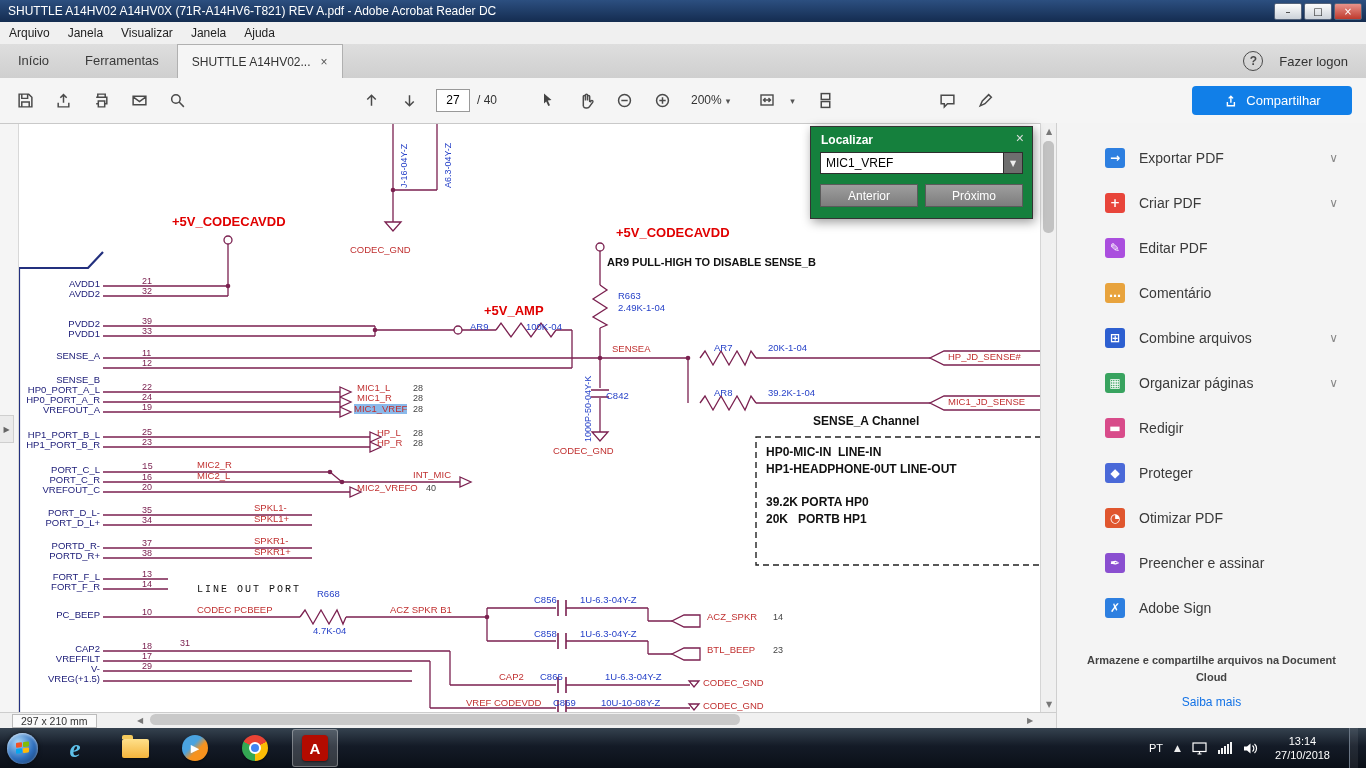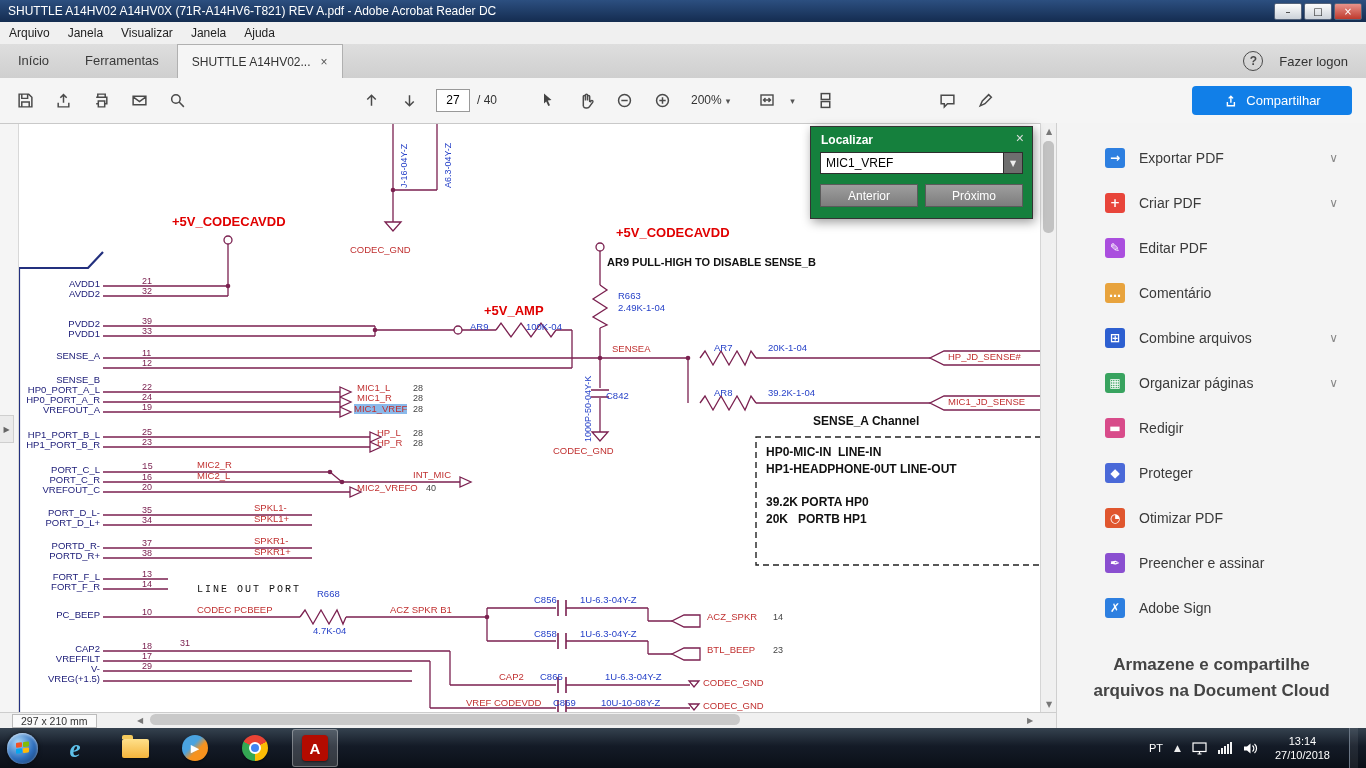--- a/index.html
+++ b/index.html
@@ -95,21 +95,21 @@
   .tool-row{display:flex;align-items:center;height:45px;padding-left:48px;font-size:14px;
     color:#3a3a3a;position:relative;}
   .ticon{width:20px;height:20px;border-radius:3px;color:#fff;font-size:12px;font-weight:bold;
     display:flex;align-items:center;justify-content:center;margin-right:14px;
     font-family:"DejaVu Sans",sans-serif;}
   .t0{background:#2d7fe0;} .t1{background:#e8453a;} .t2{background:#aa4ede;}
   .t3{background:#e8a33d;} .t4{background:#2d5fd0;} .t5{background:#38a35f;}
   .t6{background:#d84b8a;} .t7{background:#4a69d8;} .t8{background:#e0562e;}
   .t9{background:#8a4fd0;} .t10{background:#2d7fe0;}
   .tchev{position:absolute;right:28px;color:#888;font-size:12px;font-family:"DejaVu Sans",sans-serif;}
-  .promo{margin-top:22px;padding:0 28px;text-align:center;font-size:17px;font-weight:bold;
+  .promo{margin-top:22px;padding:0 28px;text-align:center;font-size:11px;font-weight:bold;
     color:#444;line-height:1.5;}
   .promo-link{margin-top:10px;text-align:center;font-size:12px;color:#1473e6;}
 
   
   .findbox{position:absolute;left:810px;top:126px;width:223px;height:93px;background:#15803d;
     border:1px solid #333;box-shadow:2px 3px 10px rgba(0,0,0,.4);z-index:10;box-sizing:border-box;}
   .find-title{color:#fff;font-size:12px;font-weight:bold;padding:6px 10px 5px;}
   .find-close{position:absolute;right:8px;top:3px;color:#ddd;font-size:14px;}
   .find-inputrow{display:flex;margin:0 9px;height:22px;}
   .find-input{flex:1;border:1px solid #2e2e2e;font-size:12px;padding:0 5px;min-width:0;
@@ -510,20 +510,21 @@
     </div>
     <div class="tool-row">
       <span class="ticon t9">✒</span>
       <span>Preencher e assinar</span>
     </div>
     <div class="tool-row">
       <span class="ticon t10">✗</span>
       <span>Adobe Sign</span>
     </div>
     <div class="promo">Armazene e compartilhe arquivos na Document Cloud</div>
+    <div class="promo-link">Saiba mais</div>
   </div>
 
   <div class="statusbar">
     <span class="size-chip">297 x 210 mm</span>
   </div>
   <div class="hscroll">
     <span class="harrow" style="left:0">◀</span>
     <div class="hthumb"></div>
     <span class="harrow" style="right:0">▶</span>
   </div>

